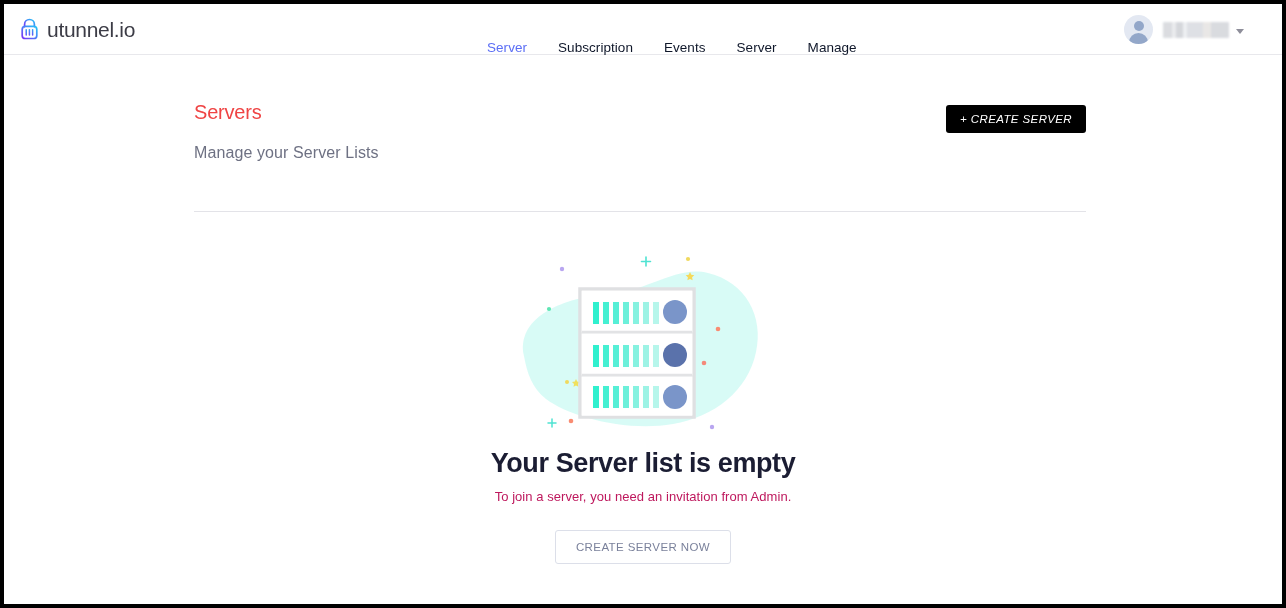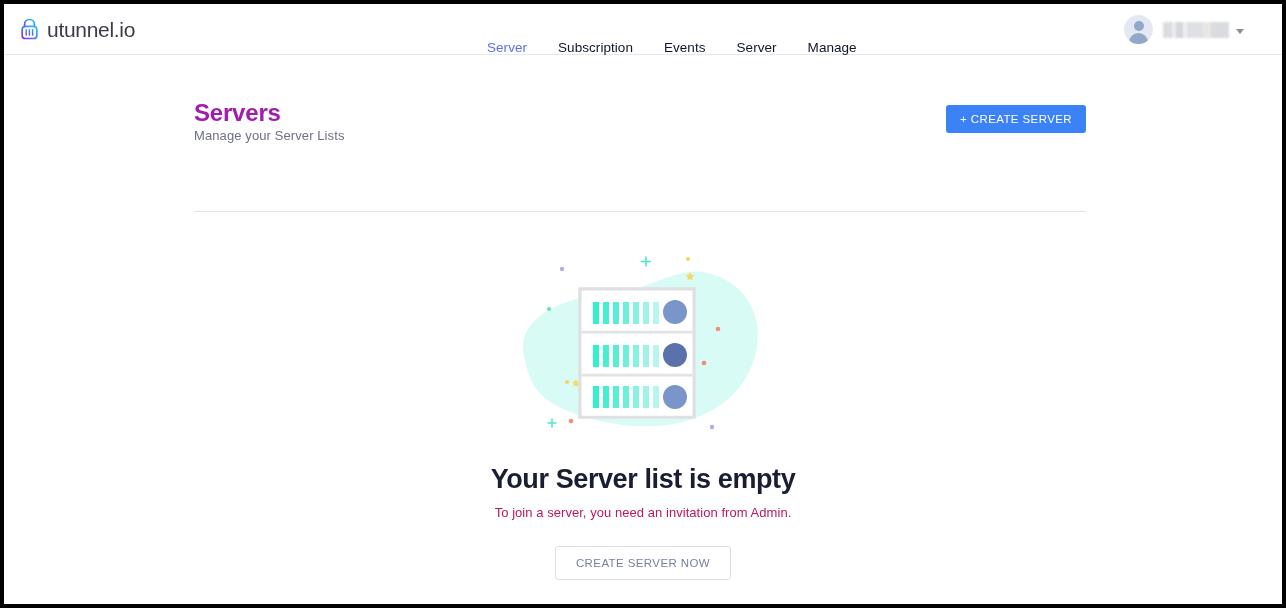--- a/index.html
+++ b/index.html
@@ -128,44 +128,45 @@
   .page-head {
     position: absolute;
     left: 190px;
     top: 46px;
     width: 892px;
     display: flex;
     align-items: flex-start;
     justify-content: space-between;
   }
   .page-title {
-    font-size: 24px;
-    color: #a21caf;
-    font-weight: 700;
+    font-size: 20px;
+    color: #ef4444;
+    font-weight: 400;
     letter-spacing: -0.2px;
     line-height: 23px;
   }
   .page-sub {
-    font-size: 13px;
+    font-size: 16px;
     color: #6e7183;
-    margin-top: 4px;
+    margin-top: 20px;
     letter-spacing: 0.1px;
   }
   .create-btn {
-    background: #3b82f6;
+    background: #000000;
     color: #ffffff;
     font-size: 11.5px;
     letter-spacing: 0.4px;
     padding: 8px 14px 8px 14px;
     border: none;
     border-radius: 3px;
     cursor: pointer;
     font-family: "Liberation Sans", sans-serif;
     white-space: nowrap;
     margin-top: 4px;
+    font-style: italic;
   }
   .divider {
     position: absolute;
     left: 190px;
     top: 156px;
     width: 892px;
     height: 1px;
     background: #e3e3e8;
   }
 
@@ -183,21 +184,21 @@
     width: 270px;
     height: 190px;
   }
   .illus svg { display: block; }
 
   .empty-title {
     font-size: 27px;
     font-weight: 700;
     color: #1b1d33;
     letter-spacing: -0.4px;
-    margin-top: 23px;
+    margin-top: 7px;
     text-align: right;
   }
   .empty-sub {
     font-size: 13px;
     color: #be185d;
     margin-top: 10px;
     letter-spacing: 0.05px;
   }
   .create-now-btn {
     margin-top: 26px;

